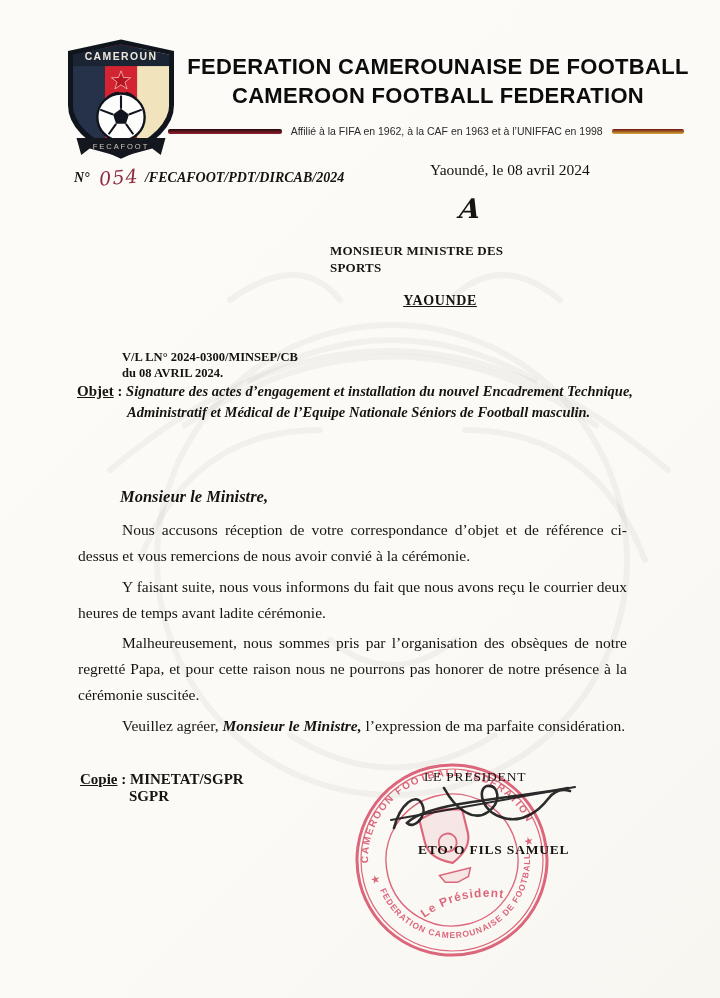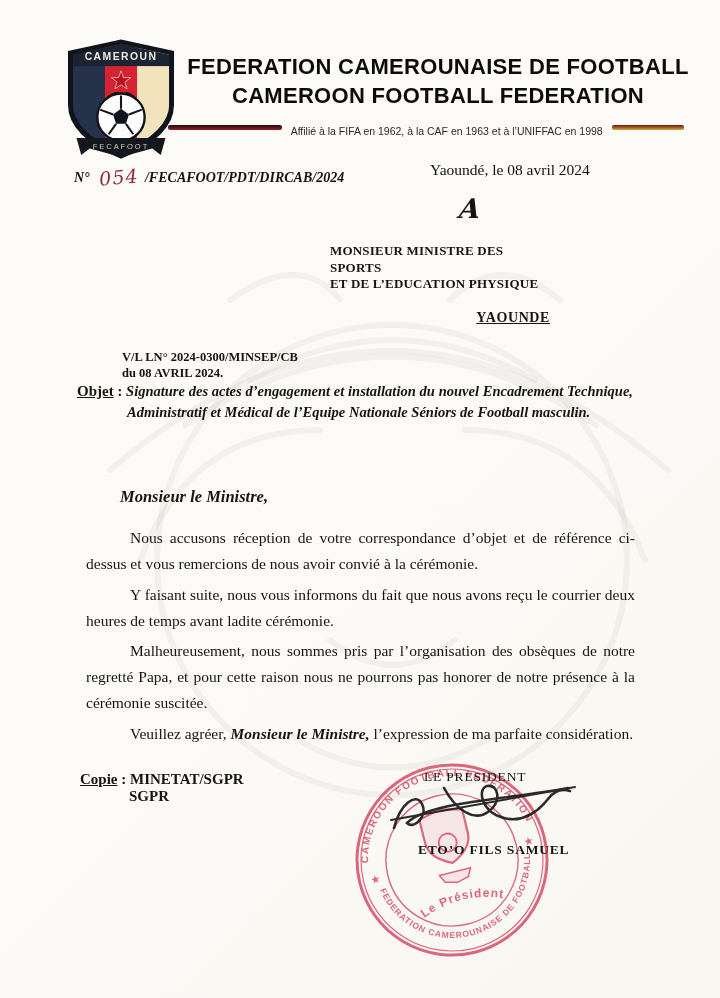--- a/index.html
+++ b/index.html
@@ -13,54 +13,54 @@
 
   
   .watermark { position:absolute; inset:0; z-index:0; }
 
   
   .logo { left:50px; top:36px; width:142px; height:134px; z-index:2; }
   .titles { left:182px; top:52px; width:512px; text-align:center;
     font-family:"Liberation Sans", sans-serif; font-weight:700; font-size:22px;
     line-height:29px; letter-spacing:.3px; color:#0c0c0c; }
   .affiliation-row { left:168px; top:125px; width:516px; display:flex;
-    align-items:flex-start; justify-content:center; gap:9px; }
+    align-items:center; justify-content:center; gap:9px; }
   .aff-bar { height:5px; border-radius:2px; }
   .aff-bar.left { width:132px; background:linear-gradient(to bottom,#240a0e,#96202c); }
   .aff-bar.right { width:84px; background:linear-gradient(to bottom,#6d120c,#d8a93c); }
   .aff-text { font-family:"Liberation Sans", sans-serif; font-size:10.5px; color:#2a2a2a; white-space:nowrap; }
 
   
   .ref-left { left:74px; top:164px; font-size:14px; font-weight:700; font-style:italic; color:#17130c; }
   .hand-number { display:inline-block; margin:0 7px 0 9px; font-size:19px; font-weight:400;
     font-family:"DejaVu Serif", serif; font-style:italic; color:#8e2a3c;
     transform:rotate(-5deg) translateY(2px); letter-spacing:1px; }
   .ref-right { left:430px; top:161px; font-size:15.5px; color:#14110c; }
 
   .letter-a { left:438px; top:193px; width:64px; text-align:center; font-size:27px;
     font-style:italic; font-weight:700; font-family:"DejaVu Serif", serif; transform:skewX(-6deg); }
 
   
   .recipient { left:330px; top:243px; width:220px; font-weight:700; font-size:13px;
     line-height:16.5px; letter-spacing:.2px; }
-  .recipient .city { margin-top:17px; text-align:right; text-decoration:underline;
+  .recipient .city { margin-top:17px; text-align:center; text-decoration:underline;
     font-size:14px; letter-spacing:.6px; }
 
   
   .your-ref { left:122px; top:349px; font-weight:700; font-size:12.5px; line-height:16px; }
   .subject { left:77px; top:381px; width:556px; font-size:14.5px; line-height:1.42;
     text-align:justify; padding-left:50px; text-indent:-50px; box-sizing:border-box; }
   .subject-label { font-weight:700; text-decoration:underline; font-size:15px; }
   .subject-sep { font-weight:700; }
   .subject-text { font-weight:700; font-style:italic; }
 
   
   .salutation { left:120px; top:487px; font-weight:700; font-style:italic; font-size:16.5px; }
   .para { left:78px; width:549px; font-size:15.5px; line-height:26px; text-align:justify;
-    text-indent:44px; margin:8px; }
+    text-indent:44px; margin:0; }
   .p1 { top:517px; } .p2 { top:574px; } .p3 { top:630px; } .p4 { top:713px; }
   .bi { font-weight:700; font-style:italic; }
 
   
   .copy-block { left:80px; top:771px; font-size:15px; font-weight:700; line-height:17px; }
   .copy-label { text-decoration:underline; }
   .copy-line2 { margin-left:49px; }
 
   .president-title { left:424px; top:769px; font-weight:400; font-size:13.5px;
     letter-spacing:.8px; z-index:4; }
@@ -125,21 +125,20 @@
 
   <div class="abs ref-left z">
     <span>N°</span><span class="hand-number">054</span><span>/FECAFOOT/PDT/DIRCAB/2024</span>
   </div>
   <div class="abs ref-right z">Yaoundé, le 08 avril 2024</div>
 
   <div class="abs letter-a z">A</div>
 
   <div class="abs recipient z">
     <div>MONSIEUR MINISTRE DES SPORTS</div>
-    <div>ET DE L’EDUCATION PHYSIQUE</div>
     <div class="city">YAOUNDE</div>
   </div>
 
   <div class="abs your-ref z">
     <div>V/L LN° 2024-0300/MINSEP/CB</div>
     <div>du 08 AVRIL 2024.</div>
   </div>
 
   <div class="abs subject z">
     <span class="subject-label">Objet</span><span class="subject-sep"> : </span><span class="subject-text">Signature des actes d’engagement et installation du nouvel Encadrement Technique, Administratif et Médical de l’Equipe Nationale Séniors de Football masculin.</span>

